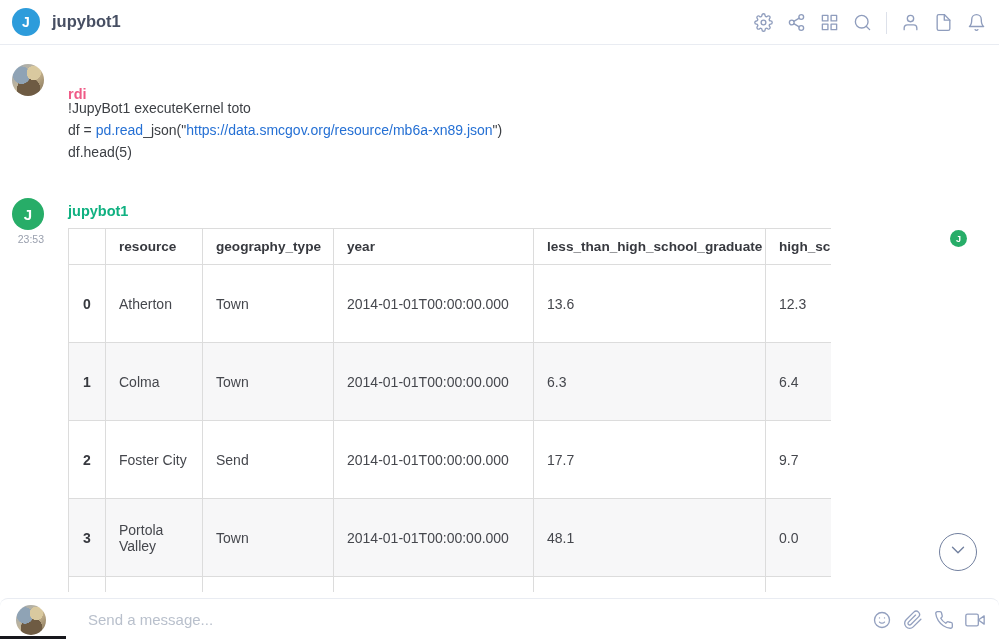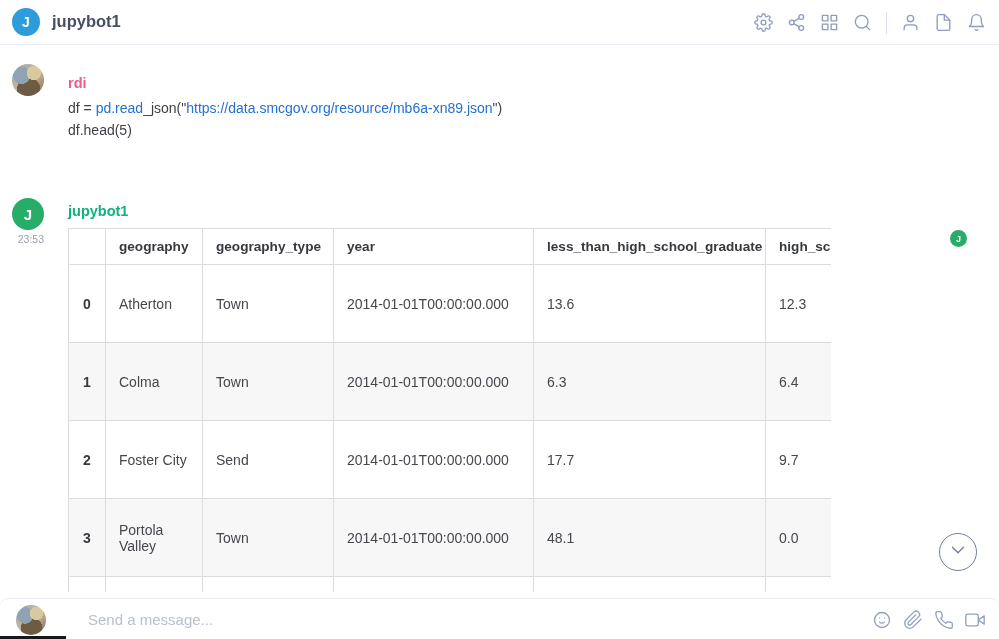--- a/index.html
+++ b/index.html
@@ -121,22 +121,23 @@
         <svg width="19" height="19" viewBox="0 0 24 24" fill="none" stroke="currentColor" stroke-width="1.7" stroke-linecap="round" stroke-linejoin="round">
             <path d="M18 8A6 6 0 0 0 6 8c0 7-3 9-3 9h18s-3-2-3-9"></path>
             <path d="M13.73 21a2 2 0 0 1-3.46 0"></path>
           </svg>
       </span>
     </div>
   </header>
 
   <div>
     <div class="msg-avatar avatar-photo" style="top:64px"></div>
-    <div class="author pink" style="top:75px">rdi</div>
+    <div class="author pink" style="top:86px">rdi</div>
     <div class="msg-lines" style="top:97px">
+      <div>!JupyBot1 executeKernel toto</div>
       <div><span>df = </span><a>pd.read</a><span>_json("</span><a>https://data.smcgov.org/resource/mb6a-xn89.json</a><span>")</span></div>
       <div>df.head(5)</div>
     </div>
   </div>
 
   <div>
     <div class="msg-avatar avatar-green" style="top:198px">J</div>
     <div class="timestamp">23:53</div>
     <div class="author green" style="top:203px">jupybot1</div>
 
@@ -146,21 +147,21 @@
             <col style="width:37px">
             <col style="width:97px">
             <col style="width:131px">
             <col style="width:200px">
             <col style="width:232px">
             <col style="width:160px">
           </colgroup>
         <thead>
           <tr>
             <th class="idx"></th>
-            <th>geography</th>
+            <th>resource</th>
             <th>geography_type</th>
             <th>year</th>
             <th>less_than_high_school_graduate</th>
             <th>high_sc</th>
           </tr>
         </thead>
         <tbody>
           <tr>
             <td class="idx">0</td>
             <td>Atherton</td>

